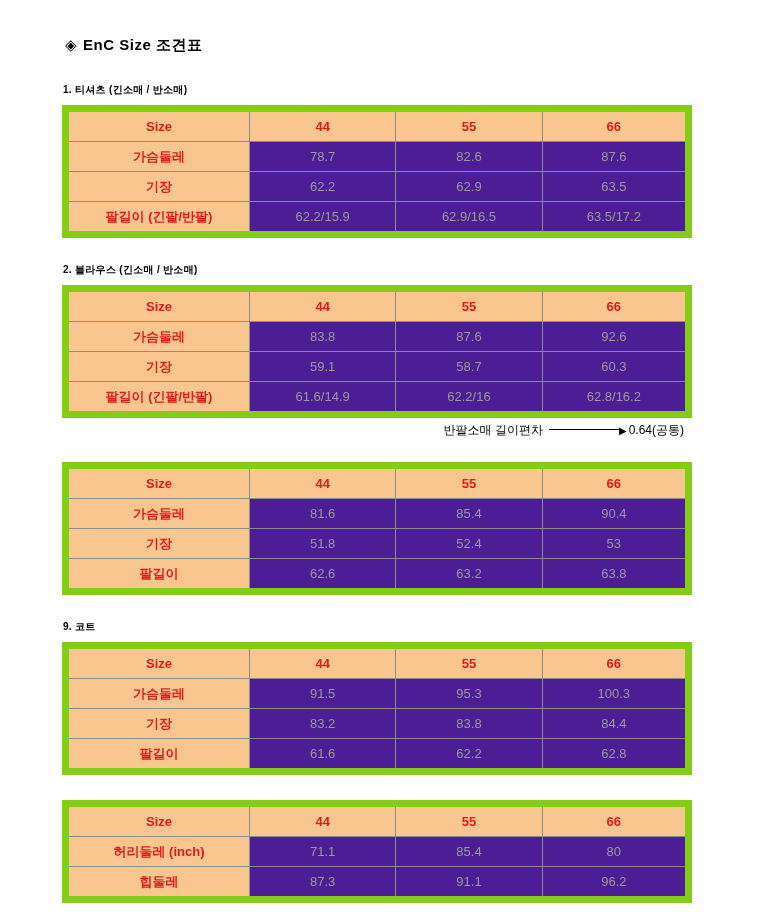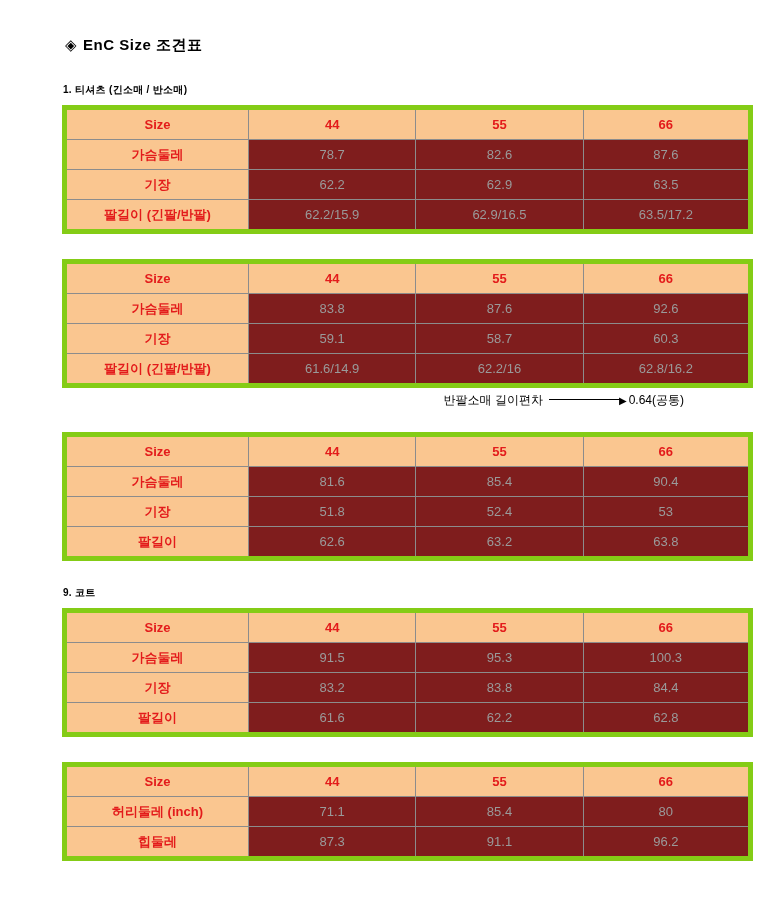--- a/index.html
+++ b/index.html
@@ -37,22 +37,22 @@
   .section-heading {
     font-size: 10px;
     font-weight: bold;
     color: #000;
     margin: 0 0 8px 1px;
     letter-spacing: 0.3px;
   }
   table.size-table {
     border-collapse: collapse;
     table-layout: fixed;
-    width: 691px;
-    border: 5px solid #84cc16;
+    width: 630px;
+    border: 7px solid #84cc16;
   }
   table.size-table th, table.size-table td {
     border: 1px solid #8c8c8c;
     height: 29px;
     padding: 0;
     text-align: center;
     vertical-align: middle;
     font-size: 13px;
   }
   table.size-table .col-label { width: 184px; }
@@ -60,21 +60,21 @@
     background: #FAC690;
     color: #E31B1B;
     font-weight: bold;
   }
   table.size-table th.label {
     background: #FAC690;
     color: #E31B1B;
     font-weight: bold;
   }
   table.size-table td.value {
-    background: #7f1d1d;
+    background: #4c1d95;
     color: #9a9a9a;
     font-weight: normal;
   }
   .table-note {
     width: 630px;
     box-sizing: border-box;
     text-align: right;
     padding-right: 8px;
     margin-top: 3px;
     margin-bottom: -3px;
@@ -142,20 +142,21 @@
               <td class="value">62.2/15.9</td>
               <td class="value">62.9/16.5</td>
               <td class="value">63.5/17.2</td>
             </tr>
           </tbody>
     </table>
 
   </section>
 
   <section class="size-section">
+    <h2 class="section-heading">2. 블라우스 (긴소매 / 반소매)</h2>
     <table class="size-table">
       <colgroup>
         <col class="col-label">
             <col>
             <col>
             <col>
       </colgroup>
       <thead>
         <tr>
               <th>Size</th>

